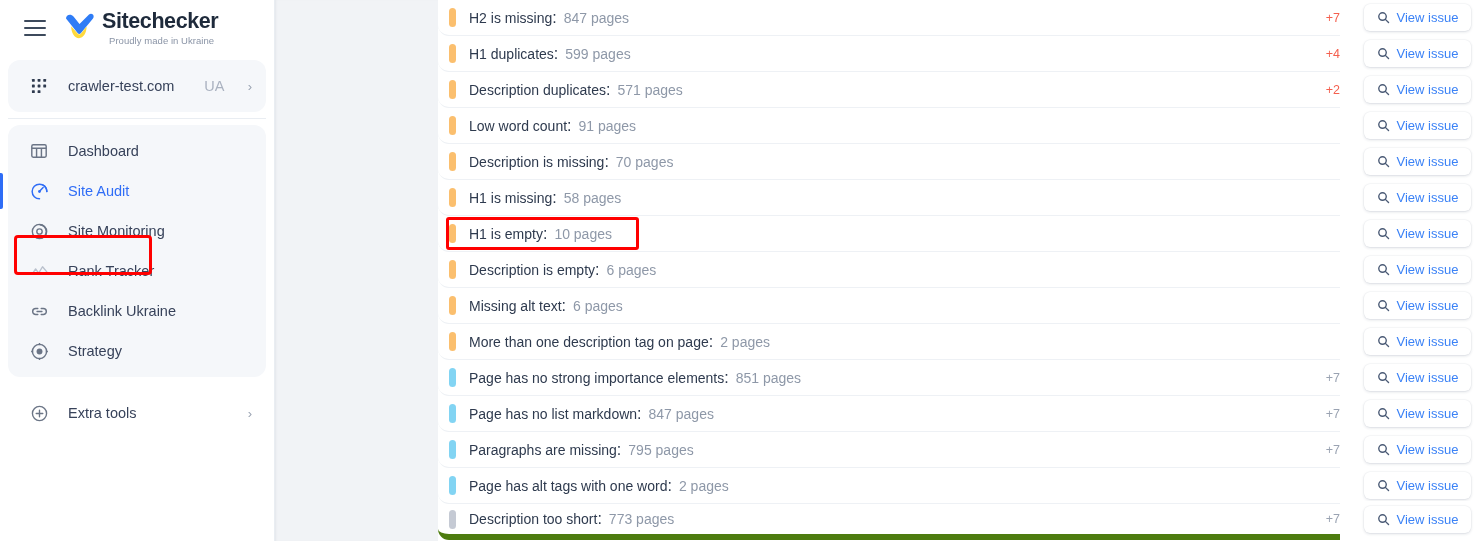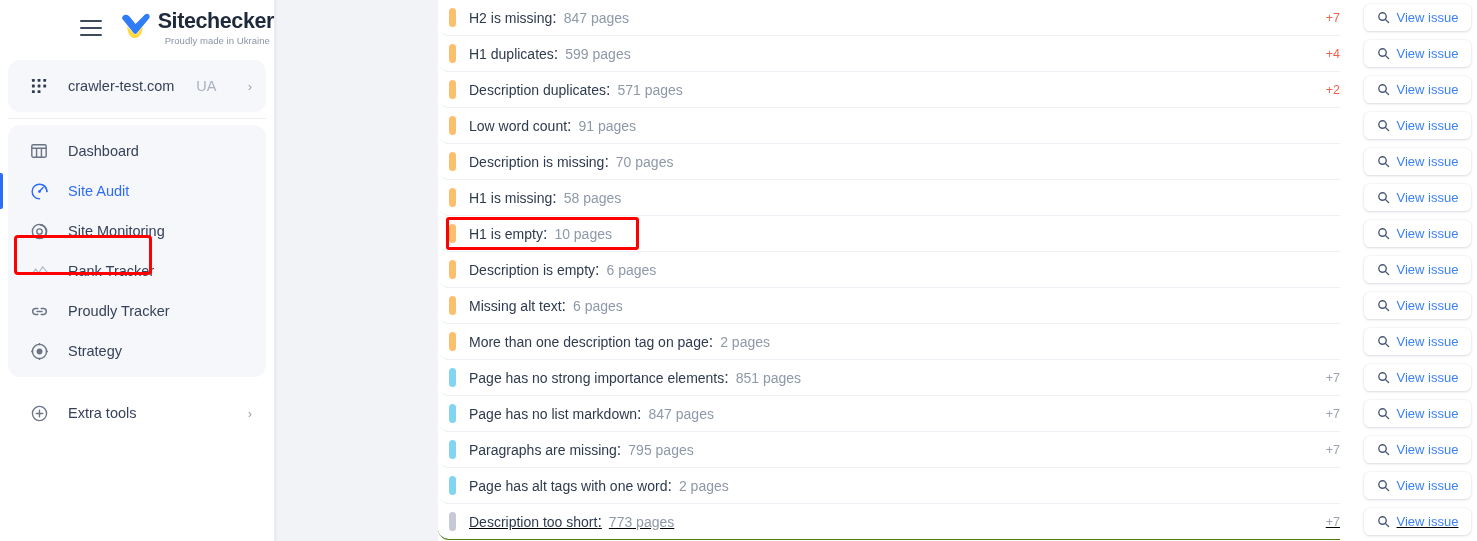--- a/index.html
+++ b/index.html
@@ -26,21 +26,20 @@
     flex: 0 0 275px;
     border-right: 1px solid #e9edf2;
     z-index: 3;
   }
   .sb-header {
     height: 56px;
     display: flex;
     align-items: center;
     padding-left: 24px;
     gap: 18px;
-    justify-content: flex-end;
   }
   .burger {
     width: 22px; height: 16px;
     display: flex; flex-direction: column; justify-content: space-between;
     cursor: pointer;
   }
   .burger span { display: block; height: 2px; background: #3d4a5c; border-radius: 2px; }
   .burger span:nth-child(1) { width: 22px; }
   .burger span:nth-child(2) { width: 22px; }
   .burger span:nth-child(3) { width: 22px; }
@@ -81,21 +80,21 @@
     flex: 0 0 22px;
   }
   .sb-item .lbl {
     font-size: 14.5px;
     color: #37425a;
     white-space: nowrap;
   }
   .sb-item .sub-lbl {
     font-size: 14.5px;
     color: #aab2c0;
-    margin-left: 4px;
+    margin-left: 12px;
   }
   .sb-item .new-badge {
     font-size: 9.5px;
     font-weight: 700;
     color: #2e3a4e;
     letter-spacing: 0.5px;
     margin-left: 10px;
   }
   .sb-item .chev {
     margin-left: auto;
@@ -147,21 +146,21 @@
   .issue-row {
     position: relative;
     display: flex;
     align-items: center;
     height: 36px;
     padding-left: 11px;
     border-bottom: 1px solid #eef1f5;
     background: #ffffff;
     border-radius: 11px;
   }
-  .issue-row:last-child { border-bottom: 1px solid #4d7c0f; text-decoration: underline; }
+  .issue-row:last-child { border-bottom: 6px solid #4d7c0f; }
 
   .sev-bar {
     width: 7px;
     height: 19px;
     border-radius: 4px;
     flex: 0 0 7px;
     margin-right: 13px;
   }
   .sev-orange { background: #fbbf6e; }
   .sev-blue   { background: #82d4f3; }
@@ -331,21 +330,21 @@
       </div>
 
       <div class="sb-item">
         <span class="ico">
           <svg width="19" height="19" viewBox="0 0 22 22" fill="none" stroke="currentColor" stroke-width="1.7" stroke-linecap="round">
             <path d="M9 7.5 H6.6 a3.5 3.5 0 0 0 0 7 H9"></path>
             <path d="M13 7.5 h2.4 a3.5 3.5 0 0 1 0 7 H13"></path>
             <path d="M8.2 11 h5.6"></path>
           </svg>
         </span>
-        <span class="lbl">Proudly Tracker</span>
+        <span class="lbl">Backlink Ukraine</span>
       </div>
 
 
       <div class="sb-item">
         <span class="ico">
           <svg width="19" height="19" viewBox="0 0 22 22" fill="none" stroke="currentColor" stroke-width="1.6">
             <circle cx="11" cy="11" r="8.2"></circle>
             <circle cx="11" cy="11" r="3.4" fill="currentColor" stroke="none"></circle>
             <path d="M11 1.3 v2.4 M11 18.3 v2.4 M1.3 11 h2.4 M18.3 11 h2.4"></path>
           </svg>

